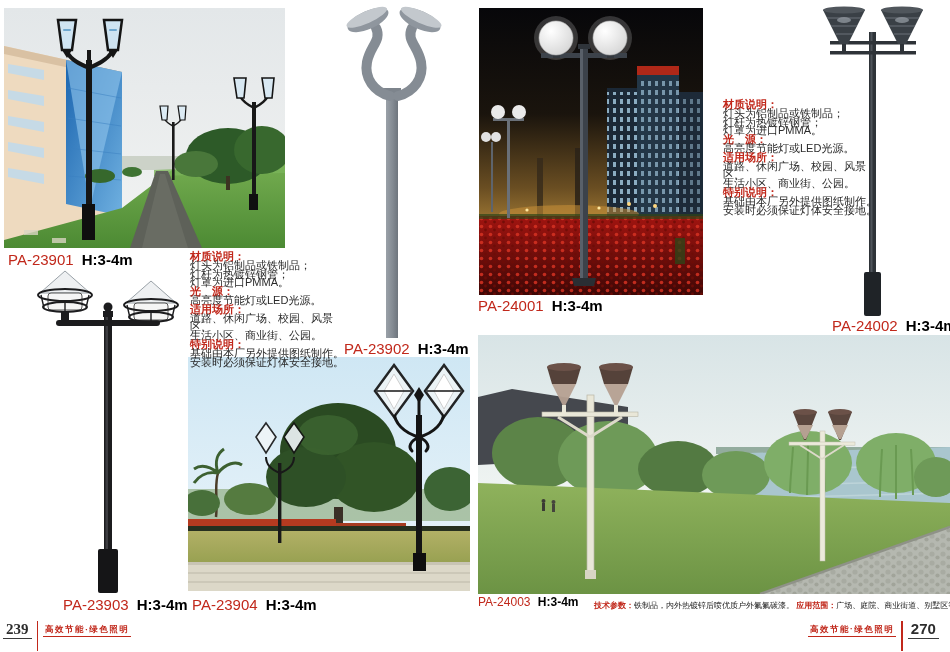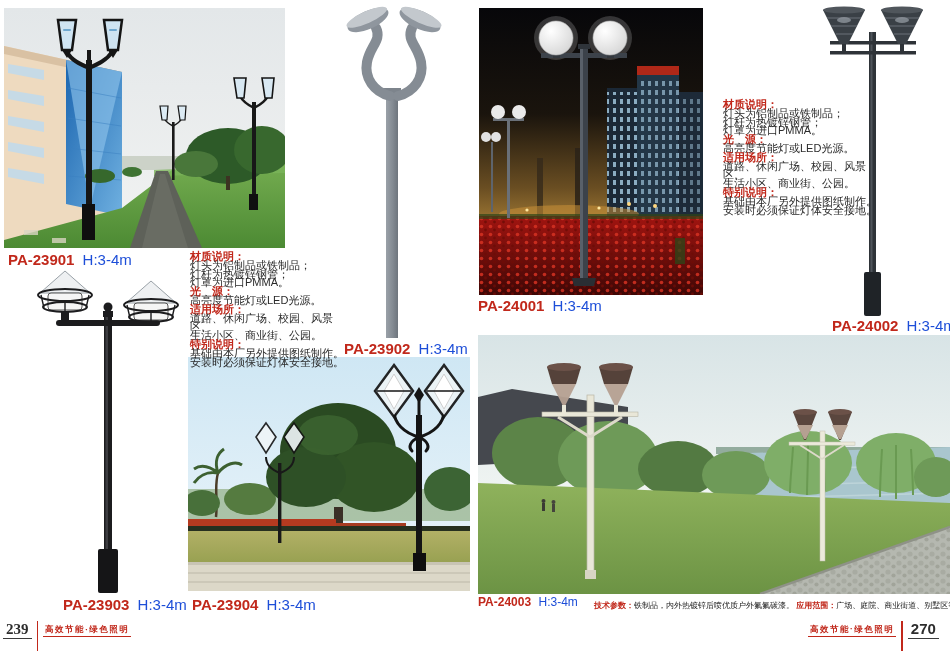--- a/index.html
+++ b/index.html
@@ -2,22 +2,22 @@
 <html><head>
 <meta charset="utf-8">
 <style>
   :root{ --red:#c1281b; --ink:#1c1c1c; }
   html,body{margin:0;padding:0;background:#ffffff;}
   #page{position:relative;width:950px;height:652px;background:#ffffff;overflow:hidden;
         font-family:"Liberation Sans","DejaVu Sans",sans-serif;}
   .photo{position:absolute;overflow:hidden;}
   .photo svg{display:block;}
   .plabel{position:absolute;white-space:nowrap;font-size:15px;}
-  .pcode{color:var(--red);font-weight:bold;}
-  .pheight{color:#1d4ed8;font-weight:normal;margin-left:4px;}
+  .pcode{color:var(--red);font-weight:normal;}
+  .pheight{color:#000000;font-weight:bold;margin-left:4px;}
   .plabel-big{font-size:12px;}
   .spec-block{position:absolute;width:158px;font-size:11px;line-height:8.8px;color:#2a2a2a;}
   .spec-h{color:var(--red);font-weight:bold;}
   .techline{position:absolute;font-size:8px;color:#222;white-space:nowrap;}
   .techline .rlab{color:var(--red);font-weight:bold;}
   .footer{position:absolute;display:flex;align-items:flex-start;}
   .pagenum{font-size:15px;font-weight:bold;color:#2d2d2d;border-bottom:1.5px solid #3a3a3a;padding:0 3px 1px 3px;line-height:16px;}
   .vrule{width:1.5px;height:30px;background:var(--red);margin:0 5px;}
   .slogan{font-size:8.5px;font-weight:bold;color:var(--red);letter-spacing:1.5px;border-bottom:1px solid var(--red);padding:4px 2px 2px 2px;line-height:9px;}
 </style>

